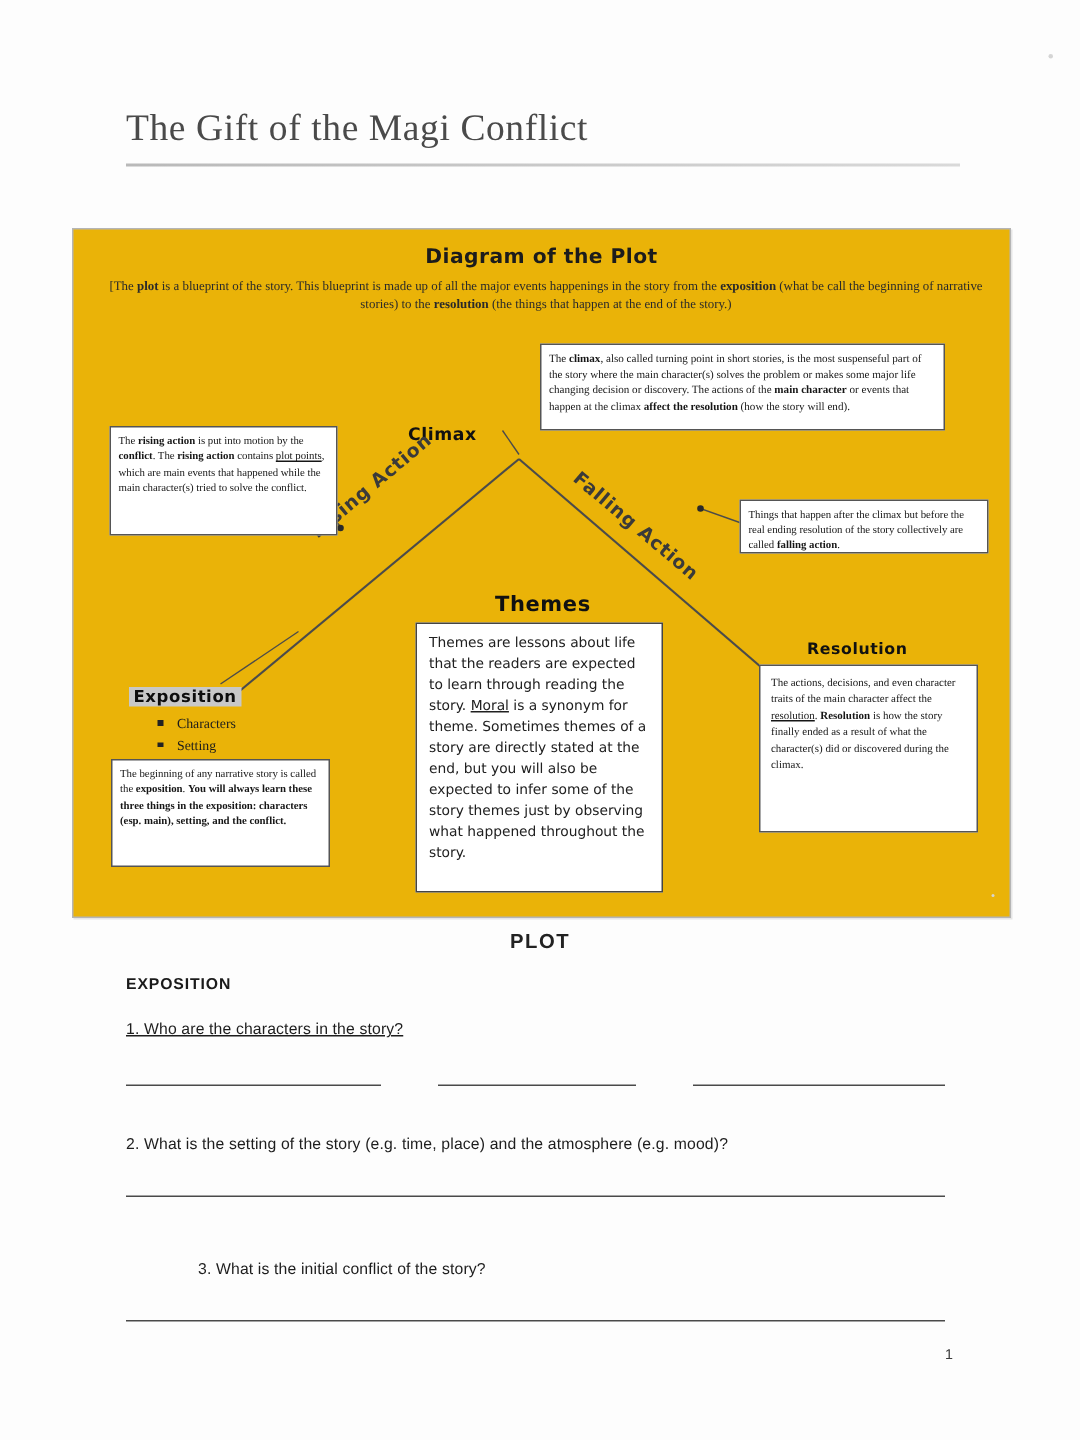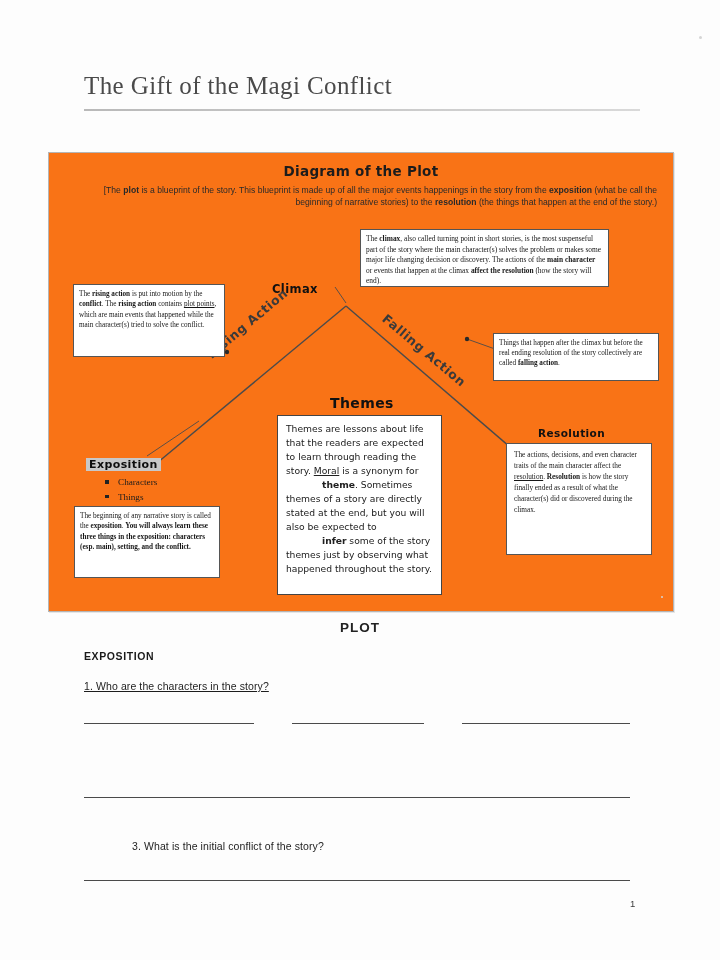--- a/index.html
+++ b/index.html
@@ -26,69 +26,69 @@
   }
   .title-rule{
     margin-top:9px;height:2px;width:556px;
     background:linear-gradient(to right,#b9b9b9,#cccccc 60%,#d9d9d9);
   }
 
   
   .diagram{
     position:absolute;left:48px;top:152px;width:624px;height:458px;
     border:1.5px solid #b5b5b5;
-    background:#f97316;
+    background:#eab308;
     box-shadow:1px 1px 0 #e6e6e6;
   }
   .diagram-title{
     position:absolute;left:0;top:10px;width:100%;text-align:center;
     font-family:"DejaVu Sans", sans-serif;
     font-size:13.5px;font-weight:bold;color:#1c1c1c;letter-spacing:.3px;
   }
   .diagram-intro{
     position:absolute;left:22px;top:31px;width:586px;
-    font-family:Liberation Sans, sans-serif;
-    font-size:8.6px;line-height:1.45;color:#2a2a2a;text-align:right;
+    font-family:Liberation Serif, serif;
+    font-size:8.6px;line-height:1.45;color:#2a2a2a;text-align:center;
   }
   .diagram-intro b{font-weight:bold;}
 
   
   .arc{position:absolute;left:0;top:0;width:624px;height:458px;pointer-events:none;}
 
   
   .box{
     position:absolute;
     border:1px solid #555;
     background:#fff;
     font-family:"Liberation Serif", serif;
     color:#161616;
     box-sizing:border-box;
   }
   .box b{font-weight:bold;}
   .box u{text-decoration:underline;margin-top:20px;}
 
-  .box-climax{left:311px;top:76px;width:249px;height:58px;padding:4px 5px;
+  .box-climax{left:311px;top:76px;width:270px;height:58px;padding:4px 5px;
     font-size:7.4px;line-height:1.42;}
   .box-rising{left:24px;top:131px;width:152px;height:73px;padding:4px 5px;
     font-size:7.2px;line-height:1.44;}
-  .box-falling{left:444px;top:180px;width:166px;height:48px;padding:4px 5px;
+  .box-falling{left:444px;top:180px;width:166px;height:36px;padding:4px 5px;
     font-size:7.2px;line-height:1.42;}
   .box-exposition{left:25px;top:353px;width:146px;height:72px;padding:4px 5px;
     font-size:7.2px;line-height:1.45;}
   .box-resolution{left:457px;top:290px;width:146px;height:112px;padding:6px 7px;
     font-size:7.3px;line-height:1.5;}
 
   
   .box-themes{
     left:228px;top:262px;width:165px;height:180px;padding:6px 8px;
     border:1px solid #444;
     font-family:"DejaVu Sans", sans-serif;
     font-size:9.2px;line-height:1.52;color:#202020;
   }
-  .box-themes b{font-weight:bold;margin-left:36px;}
+  .box-themes b{font-weight:normal;}
   .box-themes u{text-decoration:underline;}
 
   
   .stage-label{
     position:absolute;
     font-family:"DejaVu Sans", sans-serif;
     font-weight:bold;font-size:11.5px;color:#111;
     letter-spacing:.4px;white-space:nowrap;
   }
   .lbl-climax{left:223px;top:129px;}
@@ -200,21 +200,21 @@
       <span>The </span><b>rising action</b><span> is put into motion by the </span><b>conflict</b><span>. The </span><b>rising action</b><span> contains </span><u>plot points</u><span>, which are main events that happened while the main character(s) tried to solve the conflict.</span>
     </div>
 
     <div class="box box-falling">
       <span>Things that happen after the climax but before the real ending resolution of the story collectively are called </span><b>falling action</b><span>.</span>
     </div>
 
     <div class="stage-label lbl-exposition">Exposition</div>
     <ul class="exp-bullets">
       <li>Characters</li>
-      <li>Things</li>
+      <li>Setting</li>
       <li>Conflict</li>
     </ul>
 
     <div class="box box-exposition">
       <span>The beginning of any narrative story is called the </span><b>exposition</b><span>. </span><b>You will always learn these three things in the exposition: characters (esp. main), setting, and the conflict.</b>
     </div>
 
     <div class="stage-label lbl-themes">Themes</div>
     <div class="box box-themes">
       <span>Themes are lessons about life that the readers are expected to learn through reading the story.  </span><u>Moral</u><span> is a synonym for </span><b>theme</b><span>. Sometimes themes of a story are directly stated at the end, but you will also be expected to </span><b>infer</b><span> some of the story themes just by observing what happened throughout the story.</span>
@@ -228,20 +228,21 @@
   </div>
 
   <div class="plot-heading">PLOT</div>
   <div class="section-label">EXPOSITION</div>
 
   <div class="q q1">1. Who are the characters in the story?</div>
   <div class="rule r1a"></div>
   <div class="rule r1b"></div>
   <div class="rule r1c"></div>
 
+  <div class="q q2">2. What is the setting of the story (e.g. time, place) and the atmosphere (e.g. mood)?</div>
   <div class="rule r2"></div>
 
   <div class="q q3">3. What is the initial conflict of the story?</div>
   <div class="rule r3"></div>
 
   <div class="page-num">1</div>
 
   <div class="speck" style="left:699px;top:36px;width:3px;height:3px;"></div>
   <div class="speck" style="left:661px;top:596px;width:2px;height:2px;"></div>
 

